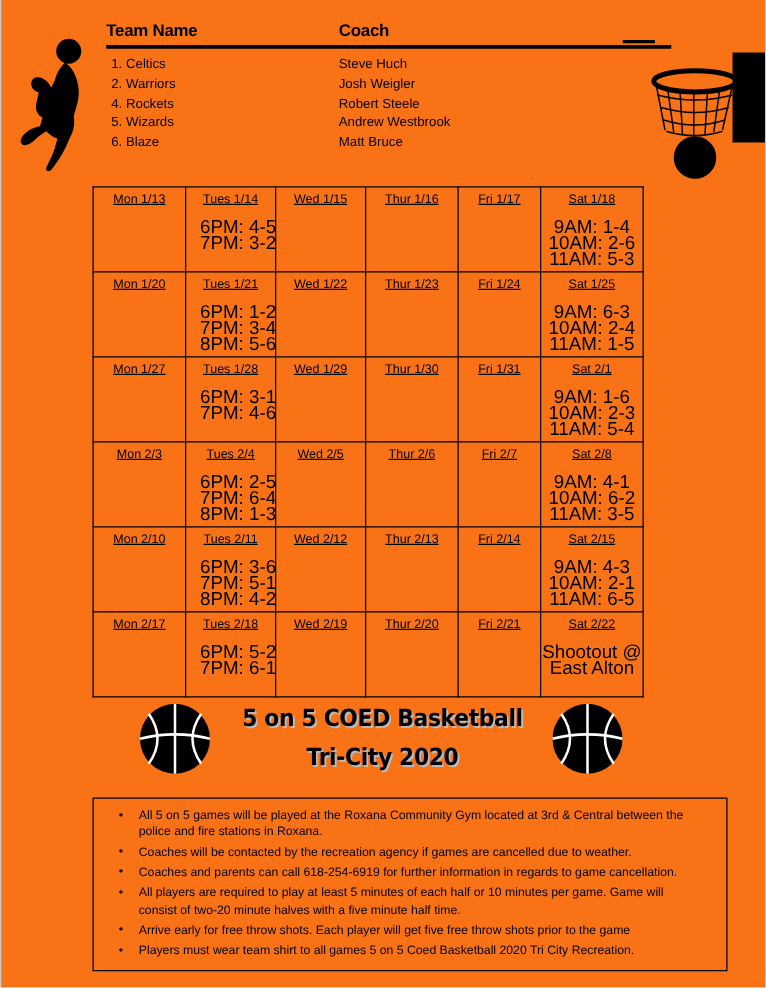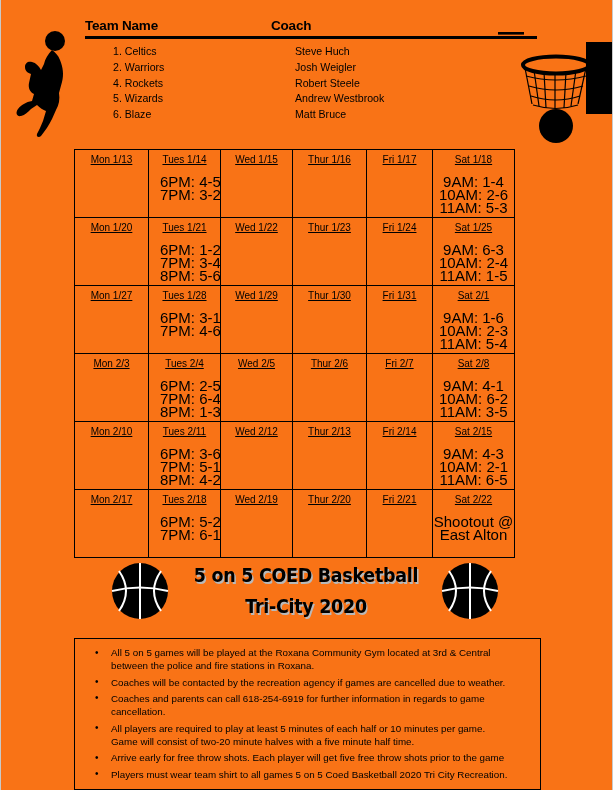--- a/index.html
+++ b/index.html
@@ -59,21 +59,20 @@
   
   .roster {
     position: absolute;
     left: 88px; top: 45px;
     width: 450px;
   }
   .roster .row {
     height: 15.8px;
     font-size: 10.6px;
     white-space: nowrap;
-    margin-left: 24px;
   }
   .roster .team { display: inline-block; width: 182px; }
   .roster .coach { display: inline-block; }
 
   
   .sched {
     position: absolute;
     left: 73px; top: 149px;
     width: 440px;
     border-collapse: collapse;
@@ -124,21 +123,21 @@
     white-space: nowrap;
     transform: scaleX(0.92);
   }
   .title-1 { font-size: 19px; letter-spacing: -0.3px; }
   .title-2 { font-size: 19px; letter-spacing: -0.3px; margin-top: 9px; }
 
   
   .rules {
     position: absolute;
     left: 73px; top: 638px;
-    width: 467px;
+    width: 508px;
     border: 1.4px solid #000;
     padding: 7px 28px 8px 6px;
   }
   .rules ul {
     margin: 0; padding: 0 0 0 30px;
     list-style: none;
   }
   .rules li {
     position: relative;
     font-size: 9.8px;

